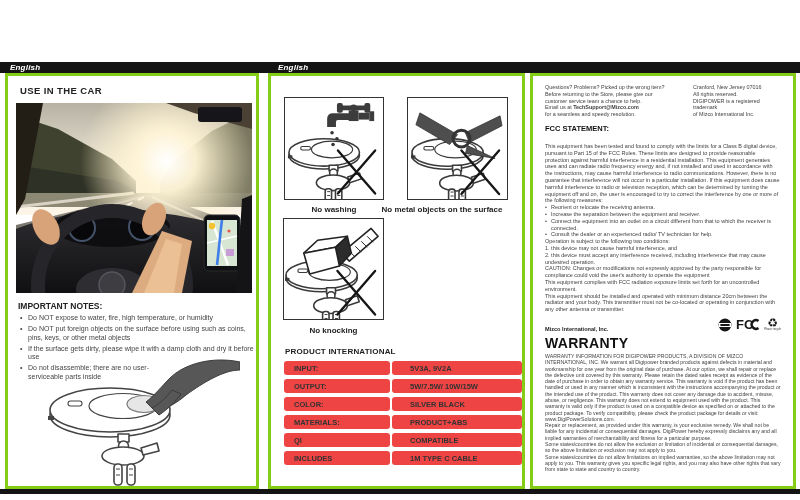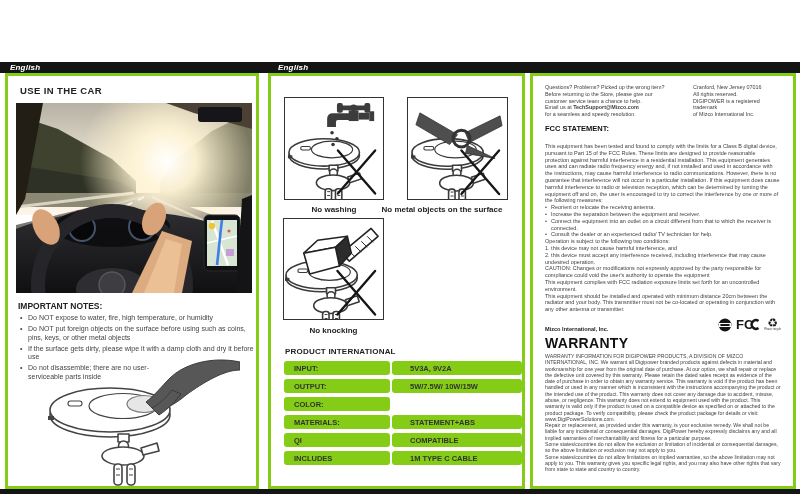--- a/index.html
+++ b/index.html
@@ -29,21 +29,21 @@
   #wb2{left:136px;top:21px;width:101px;height:103px;}
   #wb3{left:12px;top:142px;width:101px;height:102px;}
   .warnbox svg{width:100%;height:100%;display:block;}
   .warn-label{position:absolute;font-size:8px;font-weight:bold;color:#222;text-align:center;}
   #wl1{left:13px;top:129px;width:100px;}
   #wl2{left:88px;top:129px;width:166px;}
   #wl3{left:12px;top:250px;width:101px;}
   .specs-title{position:absolute;left:14px;top:271px;font-size:8px;font-weight:bold;color:#222;letter-spacing:.2px;}
   .spec-table{position:absolute;left:13px;top:285px;width:238px;}
   .spec-row{display:flex;margin-bottom:4px;height:14px;font-size:7.5px;font-weight:bold;color:#333;}
-  .spec-cell{background:#84cc16;border-radius:3px;display:flex;align-items:center;}
+  .spec-cell{background:#ef4444;border-radius:3px;display:flex;align-items:center;}
   .spec-label{width:96px;padding-left:10px;margin-right:2px;}
   .spec-value{flex:1;padding-left:18px;}
 
   
   .rp{position:absolute;left:0;top:0;right:0;bottom:0;padding:8px 12px 0 12px;box-sizing:border-box;}
   .support-row{display:flex;font-size:5.4px;line-height:6.8px;color:#3f3f3f;}
   .support-col1{width:148px;}
   .support-col2{flex:1;}
   .b{font-weight:bold;}
   .fcc-title{font-size:7.5px;font-weight:bold;color:#111;margin-top:6px;margin-bottom:10px;}
@@ -251,24 +251,25 @@
     <div class="spec-row">
       <span class="spec-cell spec-label">INPUT:</span>
       <span class="spec-cell spec-value">5V3A, 9V2A</span>
     </div>
     <div class="spec-row">
       <span class="spec-cell spec-label">OUTPUT:</span>
       <span class="spec-cell spec-value">5W/7.5W/ 10W/15W</span>
     </div>
     <div class="spec-row">
       <span class="spec-cell spec-label">COLOR:</span>
+      <span class="spec-cell spec-value">SILVER BLACK</span>
     </div>
     <div class="spec-row">
       <span class="spec-cell spec-label">MATERIALS:</span>
-      <span class="spec-cell spec-value">STATEMENT+ABS</span>
+      <span class="spec-cell spec-value">PRODUCT+ABS</span>
     </div>
     <div class="spec-row">
       <span class="spec-cell spec-label">QI</span>
       <span class="spec-cell spec-value">COMPATIBLE</span>
     </div>
     <div class="spec-row">
       <span class="spec-cell spec-label">INCLUDES</span>
       <span class="spec-cell spec-value">1M TYPE C CABLE</span>
     </div>
   </div>

